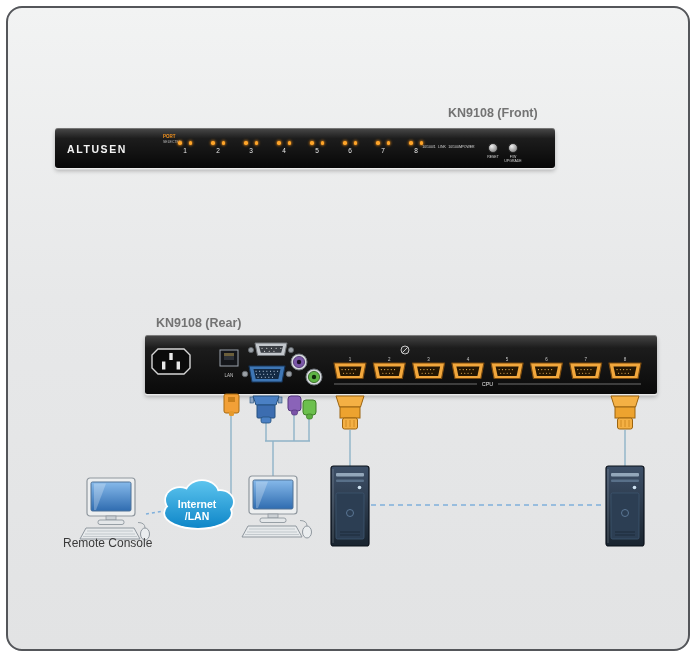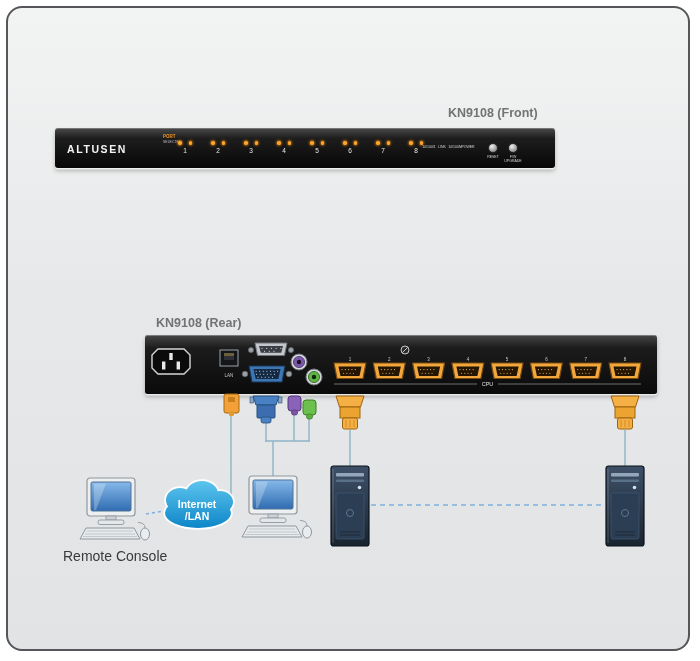--- a/index.html
+++ b/index.html
@@ -27,21 +27,21 @@
   .stat-label{display:block;width:28px;margin-left:-7px;margin-top:2px;font-size:7px;line-height:7px;color:#d6d6d6;
               transform:scale(.5);transform-origin:center top;white-space:nowrap;}
   .fbtn{width:10px;height:10px;border-radius:50%;box-sizing:border-box;border:1px solid #2a2a2a;
         background:radial-gradient(circle at 35% 30%,#efefef,#a8a8a8 55%,#6c6c6c);}
   .fbtn-label{width:36px;text-align:center;font-size:7px;line-height:7.5px;color:#d6d6d6;
               transform:scale(.5);transform-origin:center top;white-space:pre-line;}
   
   .rear-panel{left:145px;top:335px;width:512px;height:59px;border-radius:2.5px;
     background:linear-gradient(180deg,#464646 0%,#1c1c1c 22%,#0a0a0a 100%);
     box-shadow:0 1.5px 0 rgba(255,255,255,.7),0 3px 4px rgba(0,0,0,.25), inset 0 1px 0 rgba(255,255,255,.3);}
-  .remote-label{left:63px;top:548px;font-size:14px;color:#3a3a3a;white-space:nowrap;}
+  .remote-label{left:63px;top:536px;font-size:12px;color:#3a3a3a;white-space:nowrap;}
   svg{display:block;}
   .overlay{left:0;top:0;pointer-events:none;}
   text{font-family:"Liberation Sans",sans-serif;}
 </style>
 </head>
 <body>
 
 <div class="abs frame"></div>
 
 <div class="abs panel-label" style="left:448px;top:106px;">KN9108 (Front)</div>

